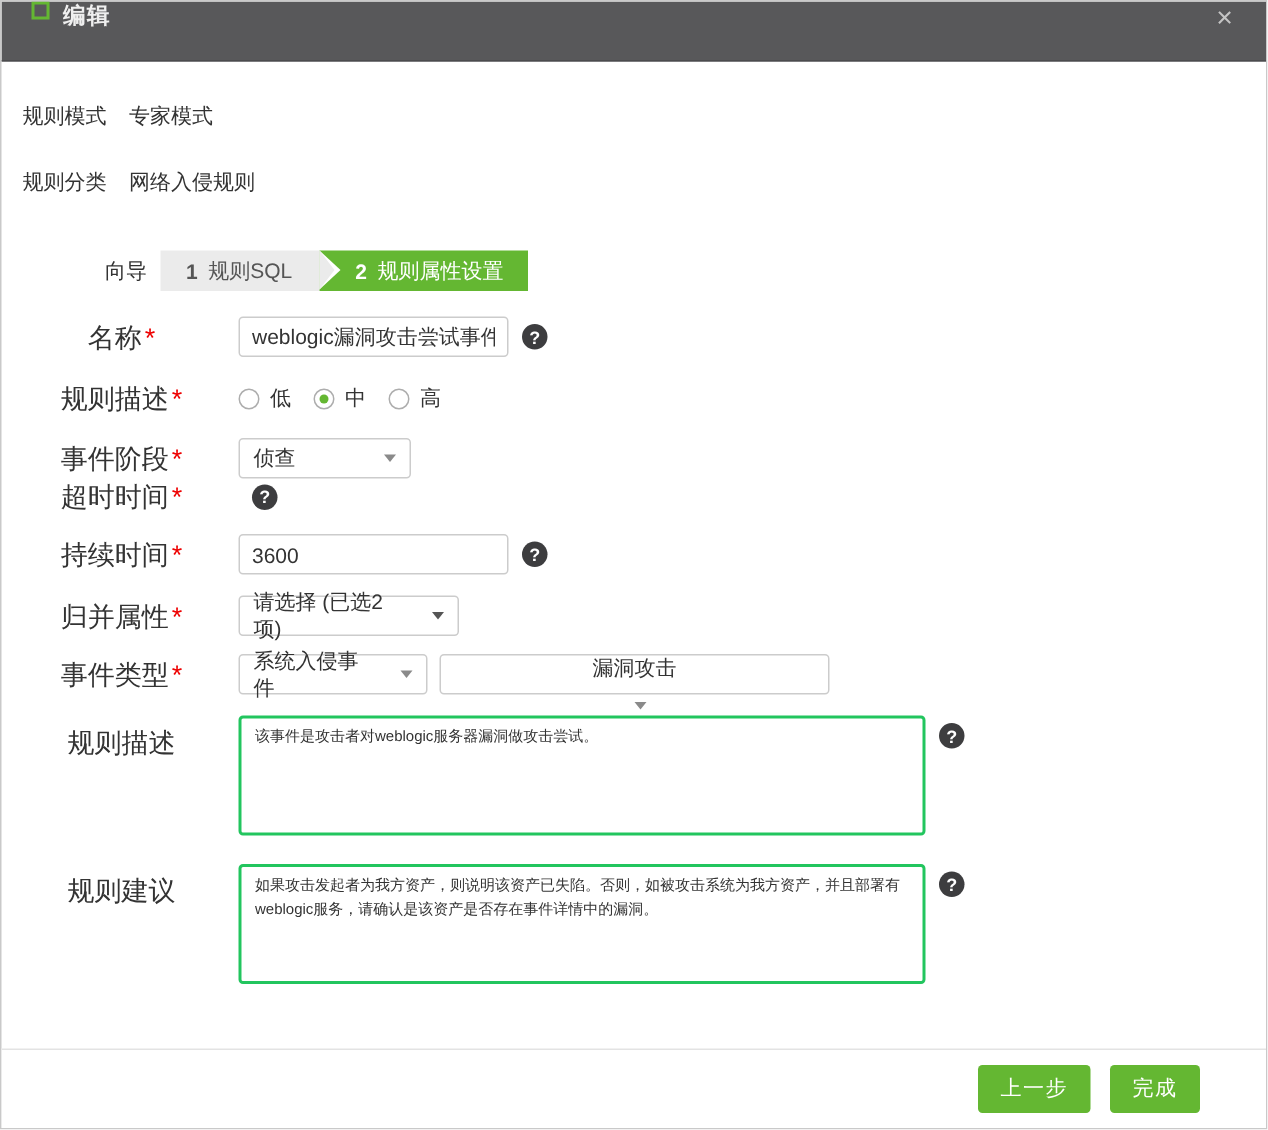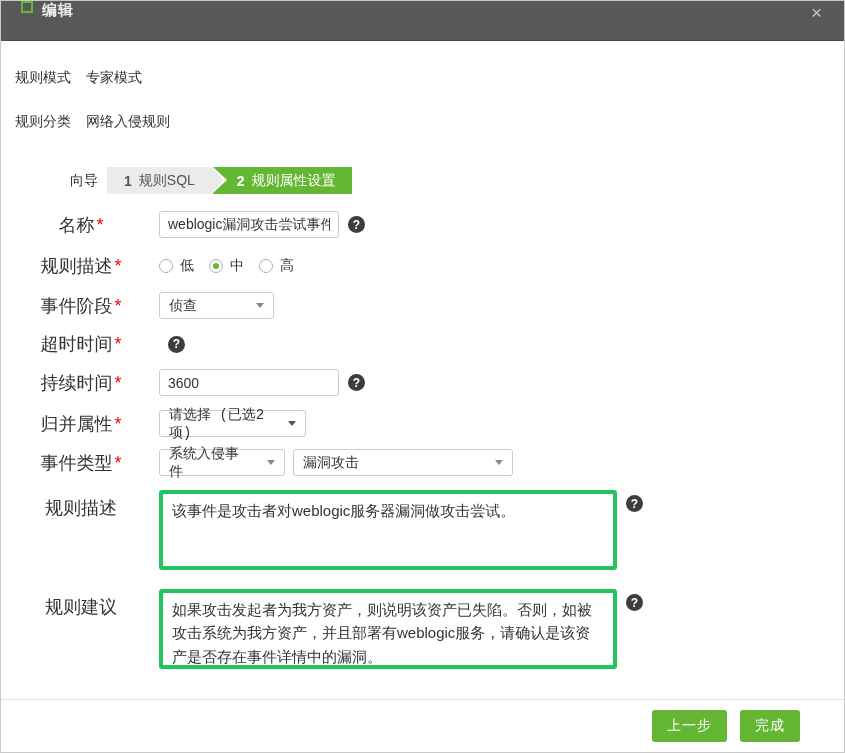--- a/index.html
+++ b/index.html
@@ -72,39 +72,39 @@
   .radio {
     width: 14px; height: 14px; border: 1px solid #adadad; border-radius: 50%;
     background: #fff; position: relative; flex: 0 0 auto;
   }
   .radio.checked::after {
     content: ""; position: absolute; left: 3px; top: 3px; width: 6px; height: 6px;
     border-radius: 50%; background: #64b732;
   }
   .radio-option .opt-label { font-size: 14px; color: #333; margin-left: 7px; }
   .textarea {
-    width: 458px; height: 80px; border: 4px solid #22c55e; border-radius: 3px;
-    padding: 5px 9px; font-size: 15px; color: #333; font-family: inherit;
+    width: 458px; height: 80px; border: 2px solid #22c55e; border-radius: 3px;
+    padding: 5px 9px; font-size: 10px; color: #333; font-family: inherit;
     line-height: 1.55; resize: none; outline: none; background: #fff;
   }
   
   .row-name     { margin-top: 17px; }
   .row-severity { margin-top: 19px; height: 18px; }
   .row-stage    { margin-top: 17px; }
-  .row-timeout  { margin-top: 13px; }
+  .row-timeout  { }
   .row-duration { margin-top: 13px; }
   .row-merge    { margin-top: 14px; }
   .row-type     { margin-top: 12px; }
   .row-desc     { margin-top: 14px; }
   .row-sugg     { margin-top: 19px; }
   
   .w-stage  { width: 115px; }
-  .w-merge  { width: 147px; font-family: Liberation Mono, monospace; }
+  .w-merge  { width: 147px; }
   .w-type1  { width: 126px; }
-  .w-type2  { width: 220px; margin-left: 8px; }
+  .w-type2  { width: 260px; margin-left: 8px; flex-direction: column; }
   
   .footer {
     position: absolute; left: 0; right: 0; bottom: 0; height: 53px;
     border-top: 1px solid #e3e3e3; background: #fff;
     display: flex; align-items: center; justify-content: flex-end;
     padding-right: 44px; gap: 13px;
   }
   .btn {
     background: #64b732; color: #fff; border: none; border-radius: 3px;
     font-size: 14px; font-family: Liberation Mono, monospace; padding: 7px 15px; cursor: pointer; letter-spacing: 1px;

